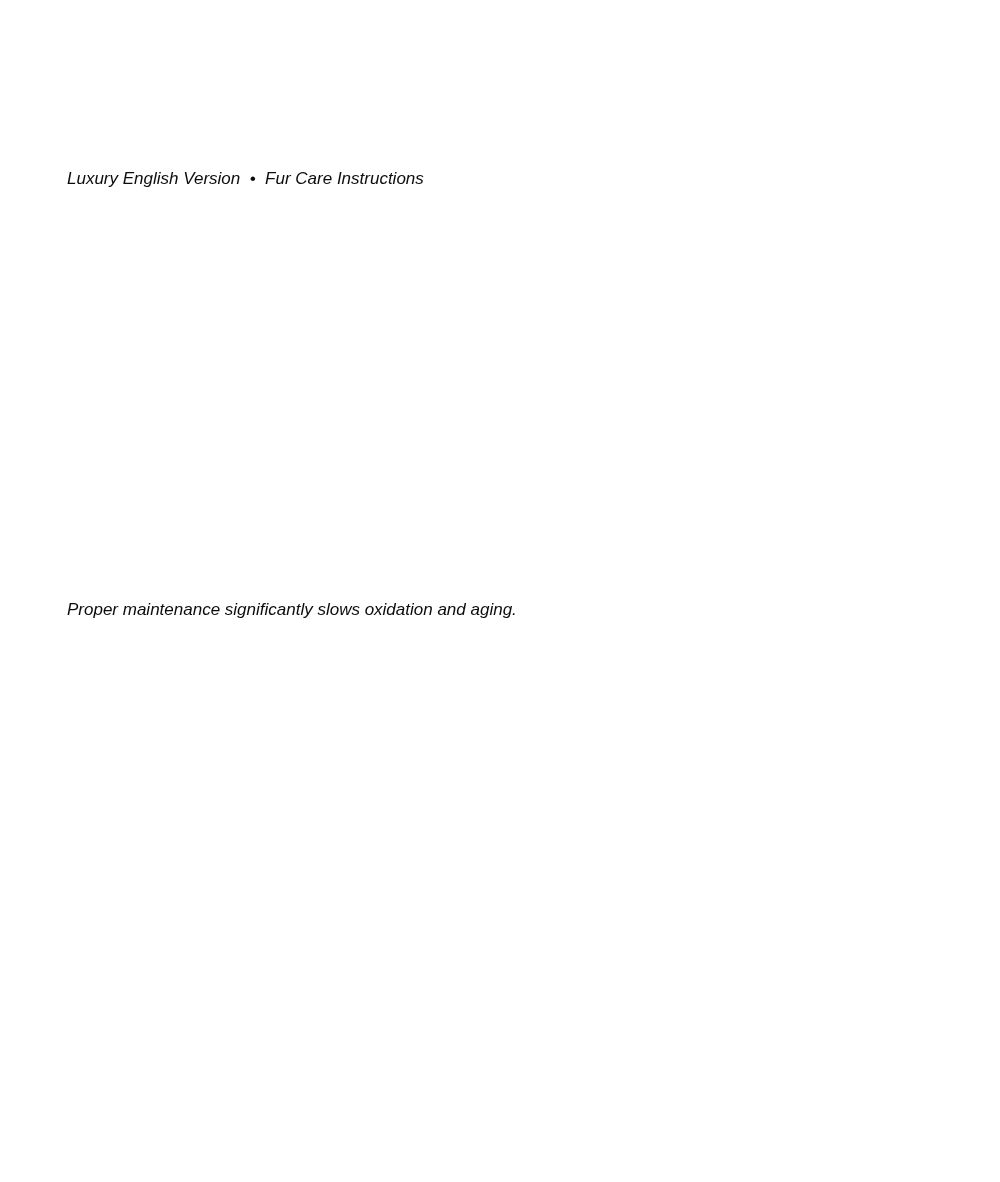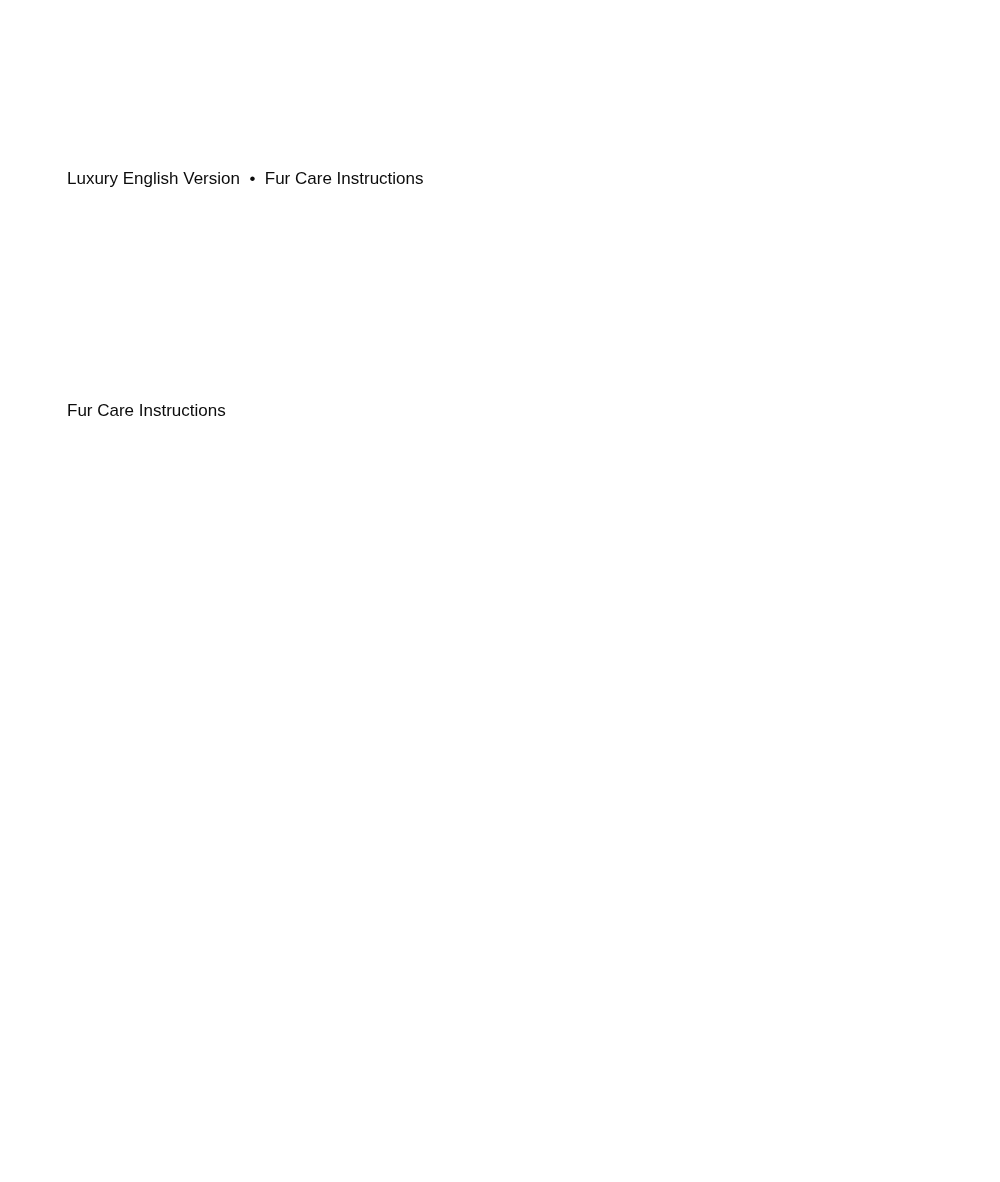--- a/index.html
+++ b/index.html
@@ -20,44 +20,45 @@
     left: 67px;
     top: 62px;
     right: 40px;
     font-size: 17px;
     line-height: 33.2px;
     white-space: pre-wrap;
   }
   .doc p {
     margin: 0;
     padding: 0;
+    font-style: italic;
   }
   .spacer {
     height: 33.2px;
   }
   .bullet {
     display: inline-block;
     font-size: 15px;
     margin-right: 8px;
     transform: translateY(-1px);
     font-family: "DejaVu Sans", sans-serif;
   }
 </style>
 </head>
 <body>
 
 <div class="doc">
 
   <p>Luxury English Version  •  Fur Care Instructions</p>
   <div class="spacer"></div>
 
-  <p>Fur Care Instructions</p>
   <div class="spacer"></div>
 
   <div>
+    <p>Proper maintenance significantly slows oxidation and aging.</p>
   </div>
   <div class="spacer"></div>
 
   
   
 
   
   
 
   

